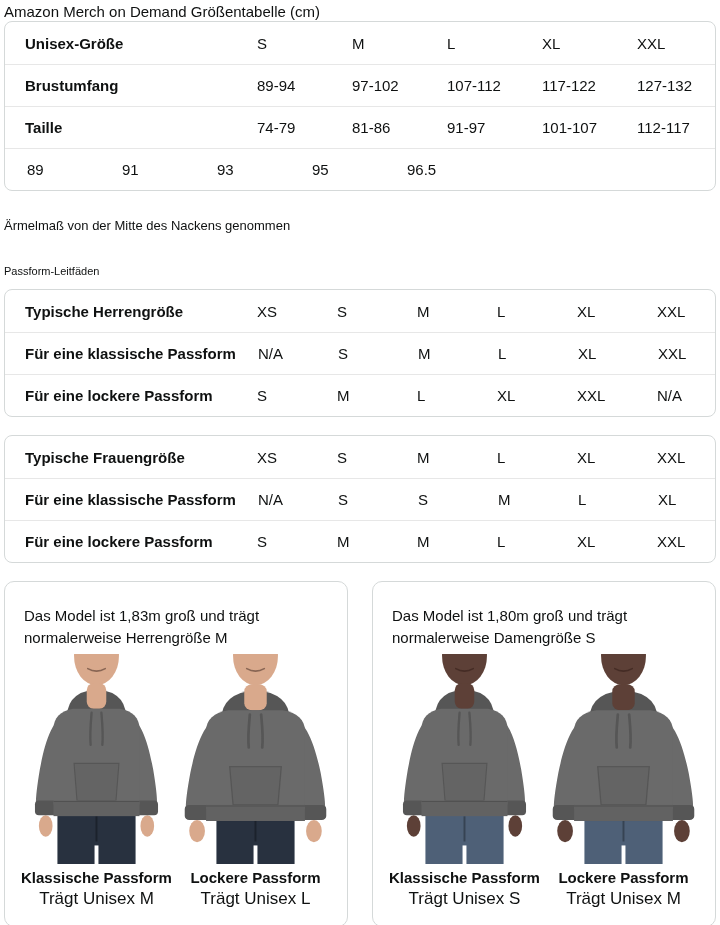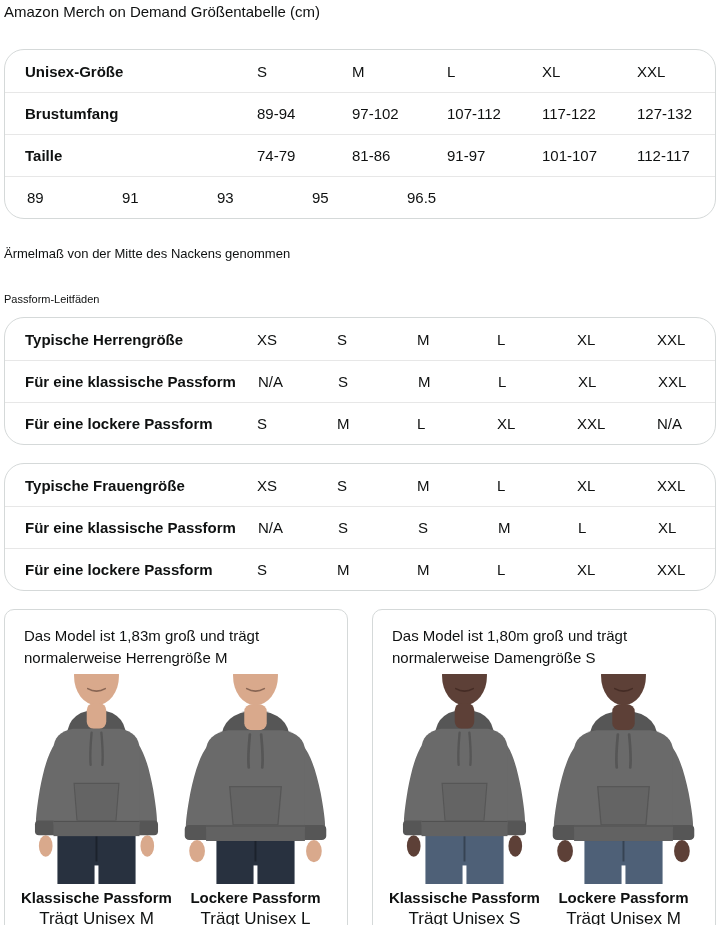--- a/index.html
+++ b/index.html
@@ -4,45 +4,45 @@
 <style>
   * { margin:0; padding:0; box-sizing:border-box; }
   html,body { background:#fff; }
   body {
     width:720px; height:925px; overflow:hidden;
     font-family:"Liberation Sans", sans-serif;
     color:#0F1111;
   }
   .page { padding:2px 4px 0 4px; }
 
-  .section-title { font-size:15px; line-height:19px; font-weight:400; margin-bottom:28px; }
+  .section-title { font-size:15px; line-height:19px; font-weight:400; margin-bottom:0; }
 
   .table-card {
-    border:1px solid #D5D9D9; border-radius:20px; background:#fff; overflow:hidden;
+    border:1px solid #D5D9D9; border-radius:8px; background:#fff; overflow:hidden;
   }
   .trow { display:flex; align-items:center; height:42px; border-top:1px solid #E7E7E7; }
   .trow:first-child { border-top:none; }
   .tlabel {
     flex:0 0 230px; padding-left:20px; font-size:15px; font-weight:700; white-space:nowrap;
   }
   .tcell { font-size:15px; padding-left:22px; white-space:nowrap; }
   .tcell.c5 { flex:0 0 95px; }
   .tcell.c6 { flex:0 0 80px; }
 
   .footnote { font-size:13px; line-height:17px; margin-top:26px; }
   .fit-heading { font-size:11px; margin-top:31px; margin-bottom:12px; font-weight:400; }
   .table-gap { height:18px; }
 
   .cards-row { display:flex; gap:24px; margin-top:18px; }
   .model-card {
     flex:0 0 344px; height:346px;
     border:1px solid #D5D9D9; border-radius:10px; background:#fff;
     padding:15px 13px 10px 13px; overflow:hidden;
   }
-  .model-heading { font-size:15px; line-height:22px; font-weight:400; padding-left:6px; padding-right:4px; }
+  .model-heading { font-size:15px; line-height:22px; font-weight:400; padding-left:6px; padding-right:4px;margin-top:8px; }
   .figures-row { display:flex; justify-content:space-between; margin-top:5px; }
   .figure-col { width:157px; }
   .figure-svg { width:157px; height:210px; display:block; }
   .figure-caption { text-align:center; margin-top:3px; }
   .caption-fit { font-size:15px; font-weight:700; line-height:21px; }
   .caption-size { font-size:17px; font-weight:400; line-height:22px; }
 </style>
 </head>
 <body>
 

